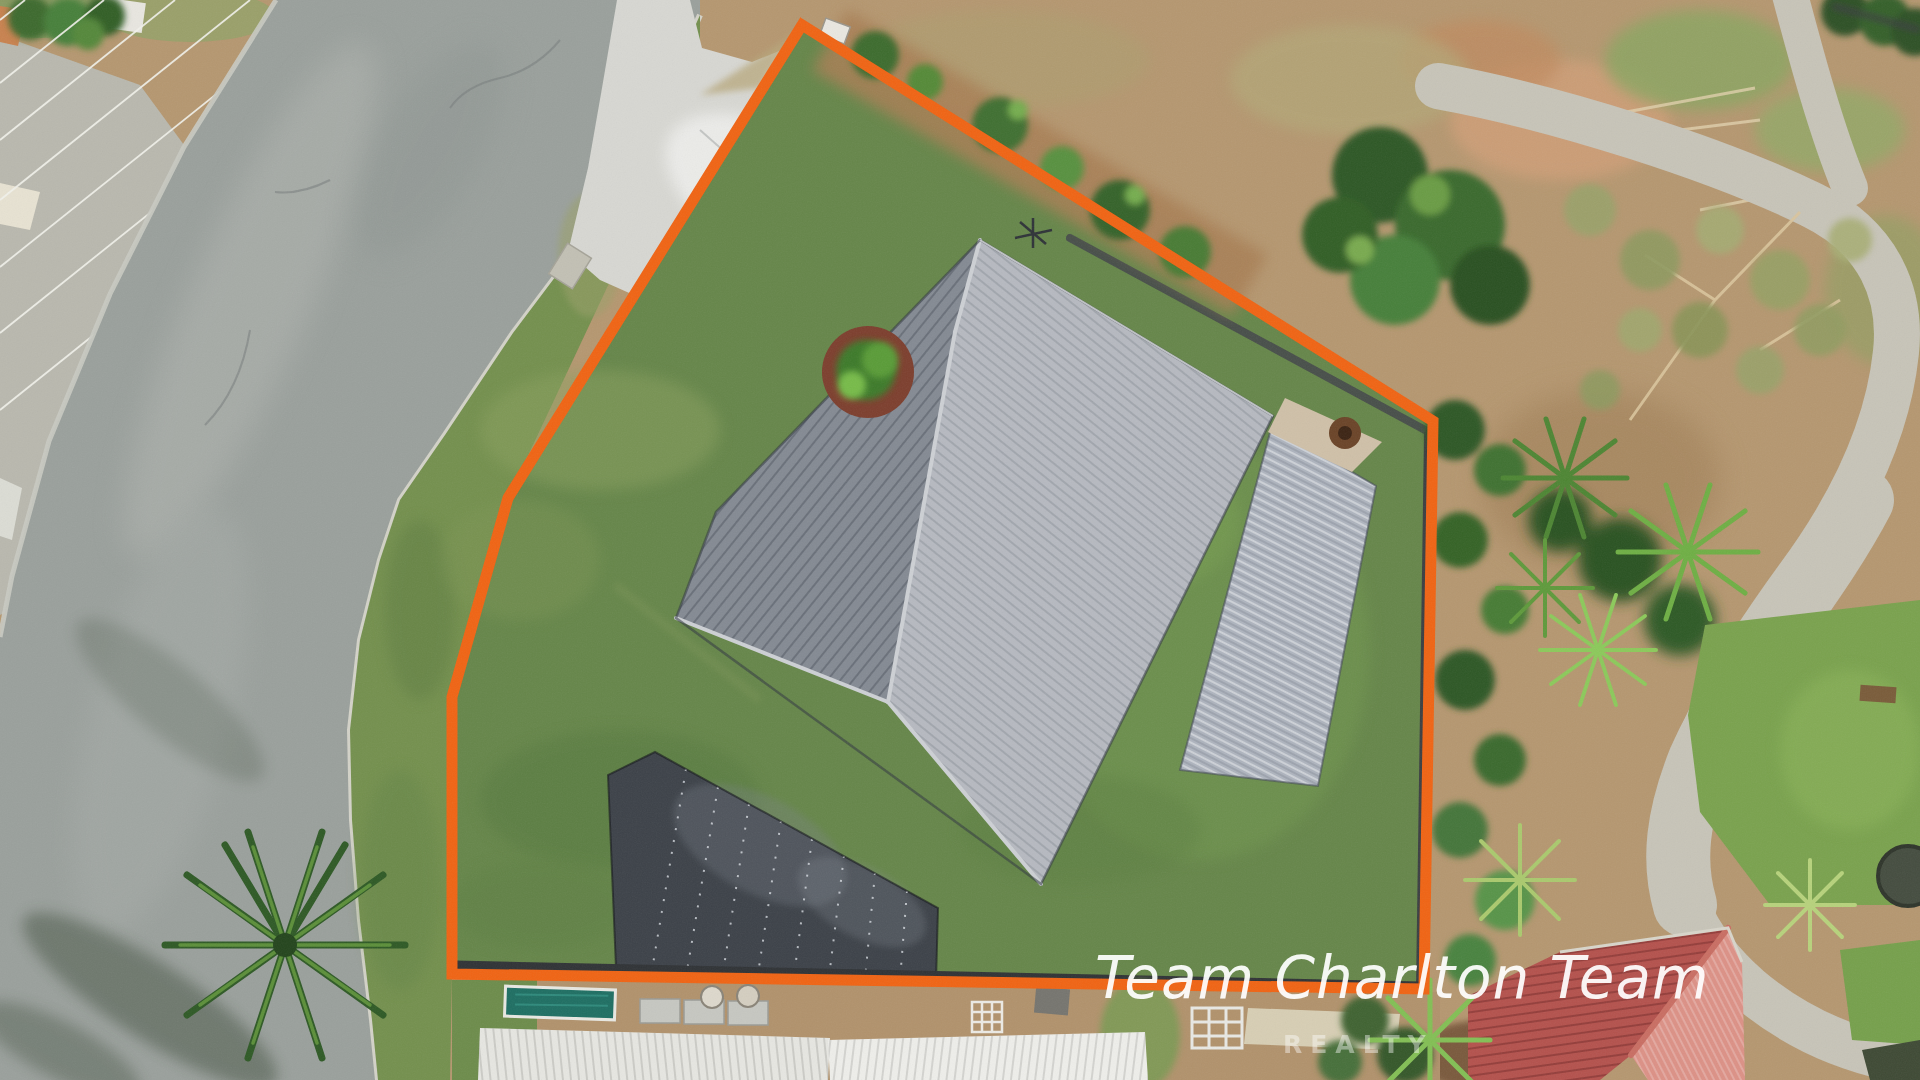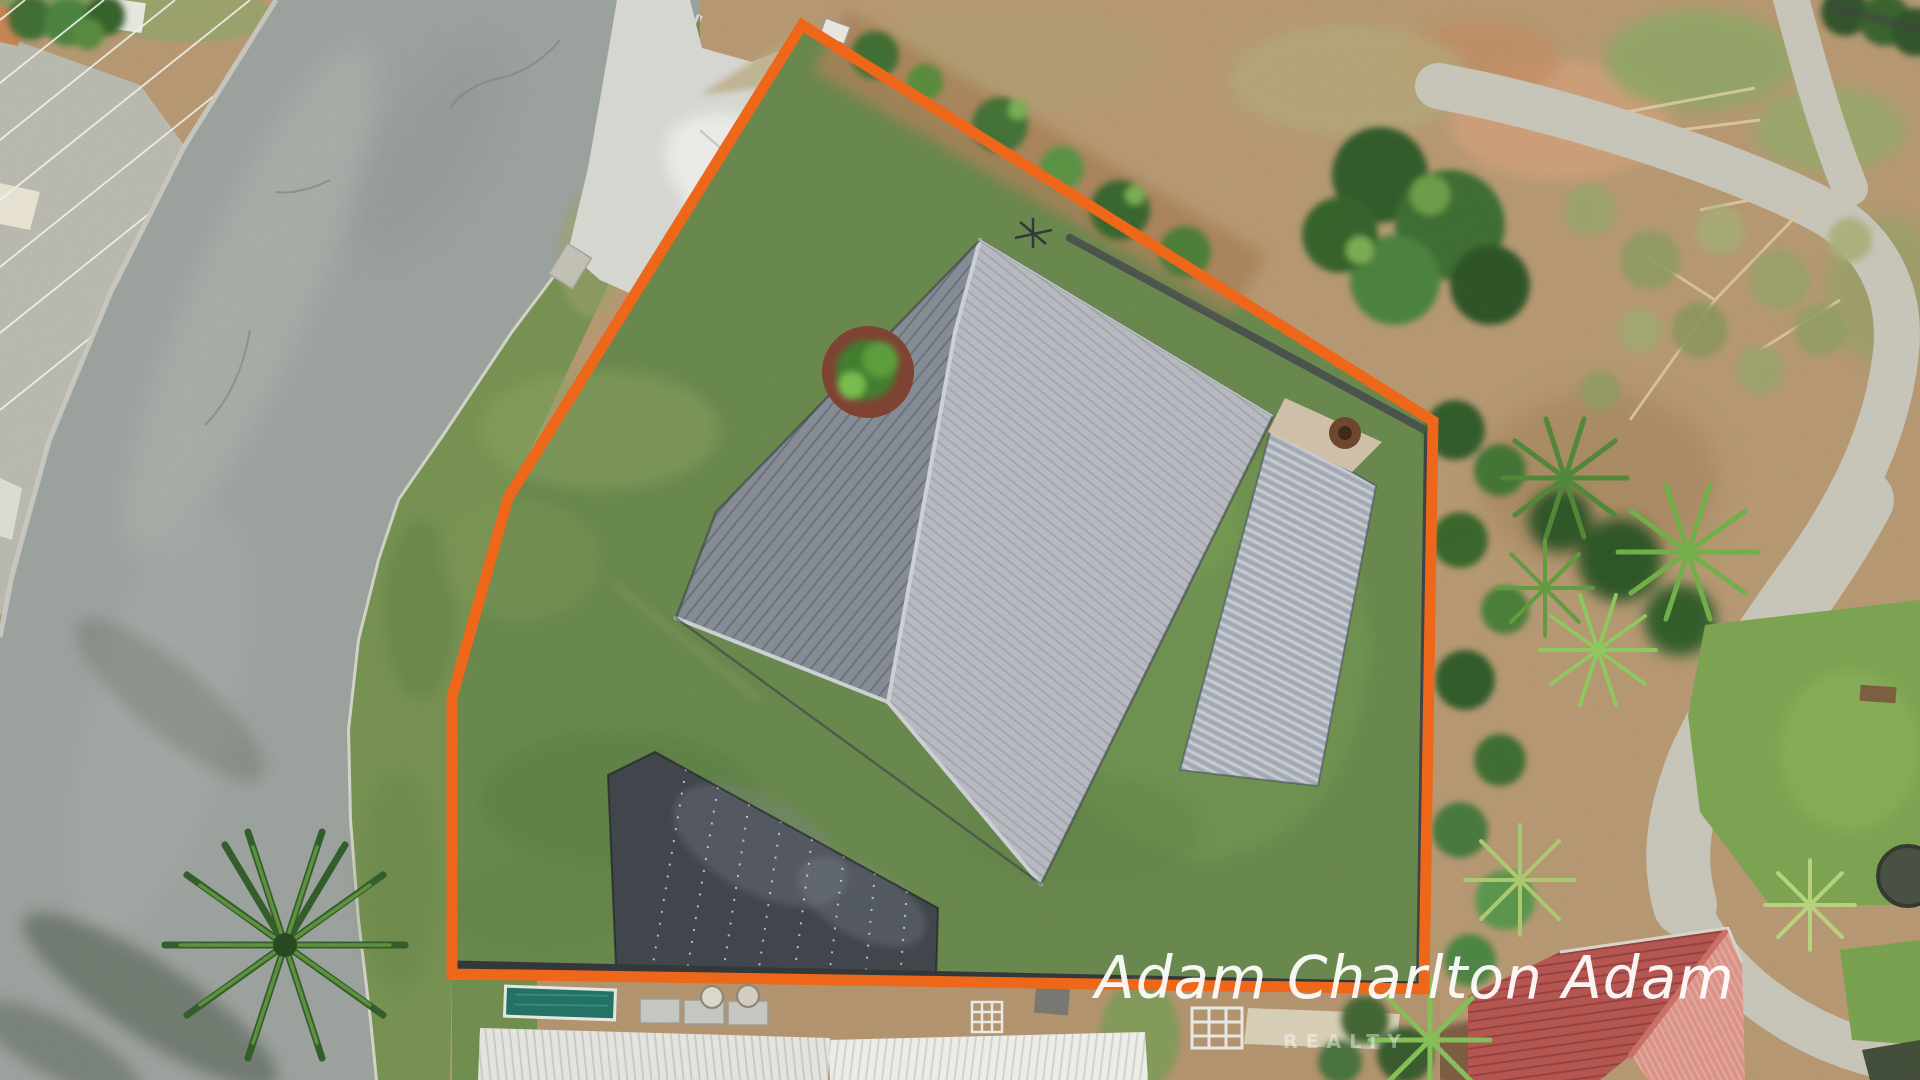--- a/index.html
+++ b/index.html
@@ -3,21 +3,21 @@
 <meta charset="utf-8">
 <style>
   html,body{margin:0;padding:0;background:#222;}
   #stage{position:relative;width:1920px;height:1080px;overflow:hidden;background:#b59770;
          font-family:"DejaVu Sans","Liberation Sans",sans-serif;}
   #scene{position:absolute;left:0;top:0;}
   .wm{position:absolute;white-space:nowrap;pointer-events:none;}
   .wm-team{left:1095px;top:944px;width:600px;text-align:center;font-size:58px;font-style:italic;
            font-weight:400;letter-spacing:1px;}
   .wm-movement{left:1222px;top:997px;font-size:31px;font-weight:bold;letter-spacing:9px;}
-  .wm-realty{left:1283px;top:1030px;font-size:19px;letter-spacing:8px;font-weight:bold;}
+  .wm-realty{left:1283px;top:1030px;font-size:25px;letter-spacing:8px;font-weight:bold;}
 </style>
 </head>
 <body>
 
 <div id="stage">
 <svg id="scene" width="1920" height="1080" viewBox="0 0 1920 1080">
   <defs>
     <filter id="f1" x="-60%" y="-60%" width="220%" height="220%">
           <feGaussianBlur stdDeviation="3"></feGaussianBlur>
         </filter>
@@ -441,15 +441,15 @@
           <line x2="85" y2="-60"></line>
     </g>
     <circle cx="285" cy="945" r="12" fill="#24451d"></circle>
   </g>
 
   <polyline fill="none" stroke-width="11" stroke-linejoin="miter" stroke-linecap="square" points="802,25 1433,421 1424,989 452,974 452,697 508,498 802,25" style="stroke: rgb(240, 100, 20);"></polyline>
 
   <rect width="1920" height="1080" filter="url(#grain)" opacity="0.07"></rect>
 </svg>
 
-  <div class="wm wm-team" style="color: rgba(255, 255, 255, 0.93);">Adam Charlton Adam</div>
+  <div class="wm wm-team" style="color: rgba(255, 255, 255, 0.93);">Team Charlton Team</div>
   <div class="wm wm-realty" style="color: rgba(255, 255, 255, 0.42);">REALTY</div>
 </div>
 
 </body></html>

